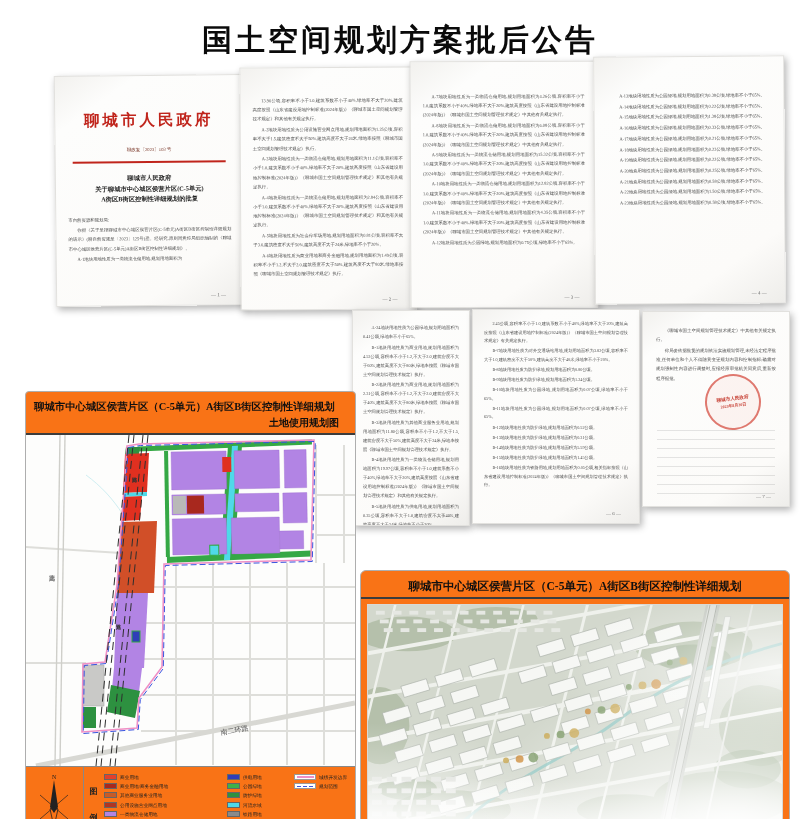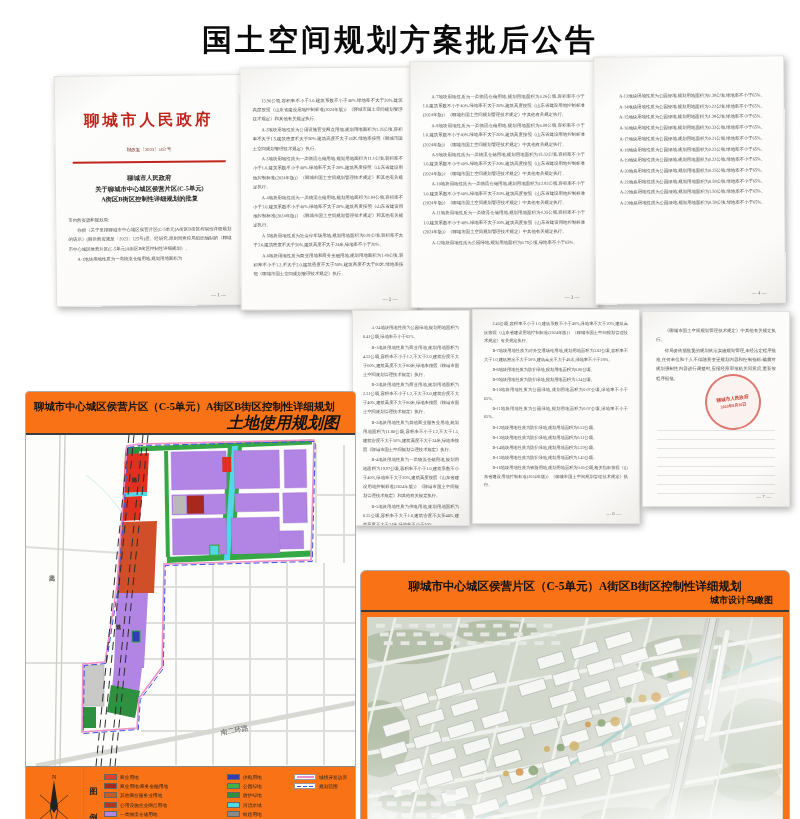--- a/index.html
+++ b/index.html
@@ -28,21 +28,21 @@
   .seal span{color:rgba(190,35,22,.85);font-weight:bold;}
   .seal .st{font-size:4.6px;}
   .seal .sd{font-size:4px;}
   
   .figure{position:absolute;background:#f97316;border:1px solid #aeaeae;border-radius:4px;box-sizing:border-box;margin-top:46px;}
   .fig-head{border-bottom:2px solid #3c3c3c;padding:7px 8px 3px;}
   .fig-title{font-weight:bold;color:#101010;line-height:16px;}
   #map-figure .fig-title{font-size:10.4px;letter-spacing:0;}
   #bird-figure .fig-title{font-size:11.5px;text-align:center;}
   .fig-sub{text-align:right;font-weight:bold;color:#101010;padding-right:8px;}
-  #map-figure .fig-sub{font-size:16px;line-height:15px;font-style:italic;}
+  #map-figure .fig-sub{font-size:10px;line-height:15px;}
   #bird-figure .fig-sub{font-size:9px;line-height:13px;}
   #map-figure{left:25px;top:345px;width:331px;height:468px;}
   .map-area{height:331px;position:relative;overflow:hidden;}
   .map-area svg{display:block;}
   
   .map-legend{height:77px;border-top:1px solid #888;display:flex;}
   .compass-box{width:57px;border-right:1px solid #888;position:relative;flex:none;}
   .legend-body{flex:1;display:flex;padding:7px 3px 4px 4px;gap:5px;}
   .legend-ttl{width:11px;display:flex;flex-direction:column;justify-content:space-around;
        font-size:8px;font-weight:bold;color:#222;text-align:center;padding-top:4px;padding-bottom:10px;}
@@ -344,21 +344,20 @@
           <span class="lg-lbl">规划范围</span>
         </div>
       </div>
     </div>
   </div>
 </div>
 
 <div class="figure" id="bird-figure">
   <div class="fig-head">
     <div class="fig-title">聊城市中心城区侯营片区（C-5单元）A街区B街区控制性详细规划</div>
-    <div class="fig-sub">城市设计鸟瞰图</div>
   </div>
   <div class="bird-area">
     <svg viewBox="0 0 420 230" preserveAspectRatio="none">
       <rect x="0" y="0" width="420" height="230" fill="#d3d8cd"></rect>
 
       <g fill="#a9b79d" opacity="0.7">
         <ellipse cx="40" cy="30" rx="50" ry="18"></ellipse>
           <ellipse cx="130" cy="14" rx="42" ry="12"></ellipse>
         <ellipse cx="330" cy="42" rx="60" ry="25"></ellipse>
           <ellipse cx="398" cy="125" rx="42" ry="42"></ellipse>

